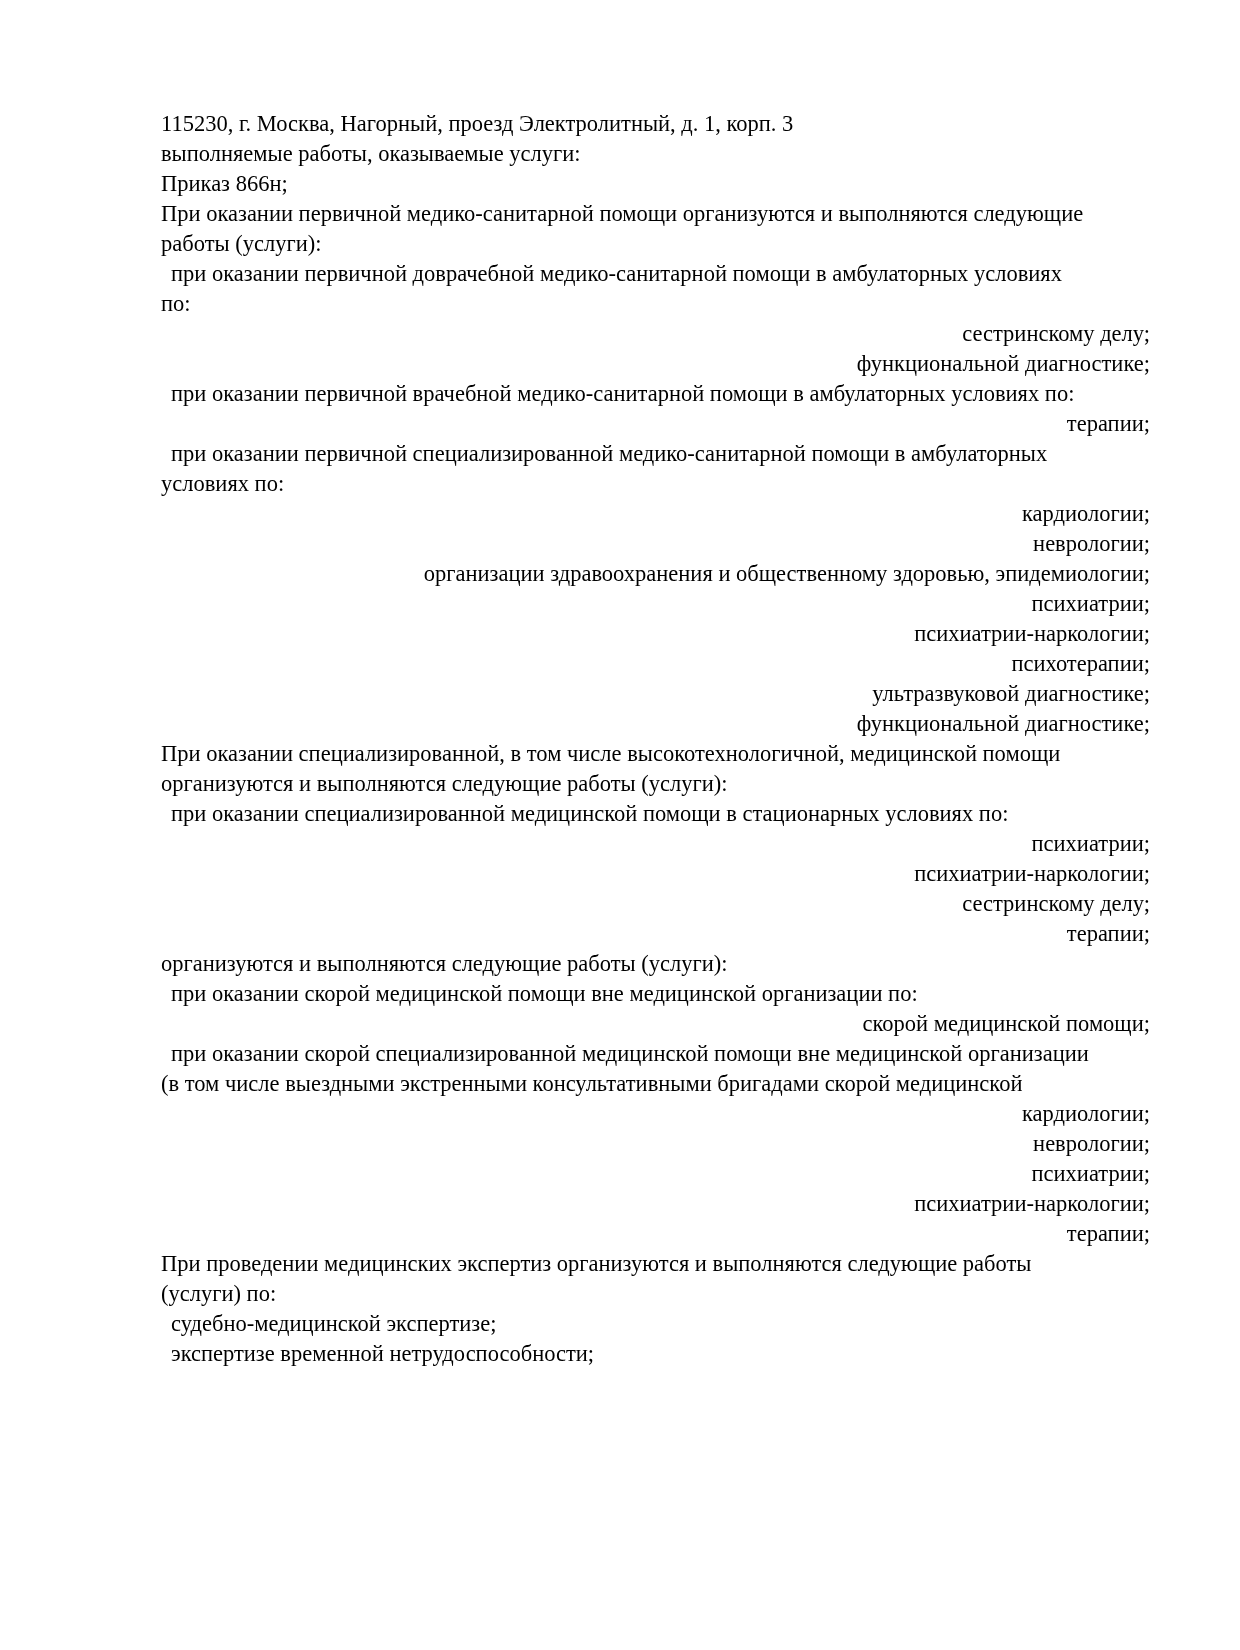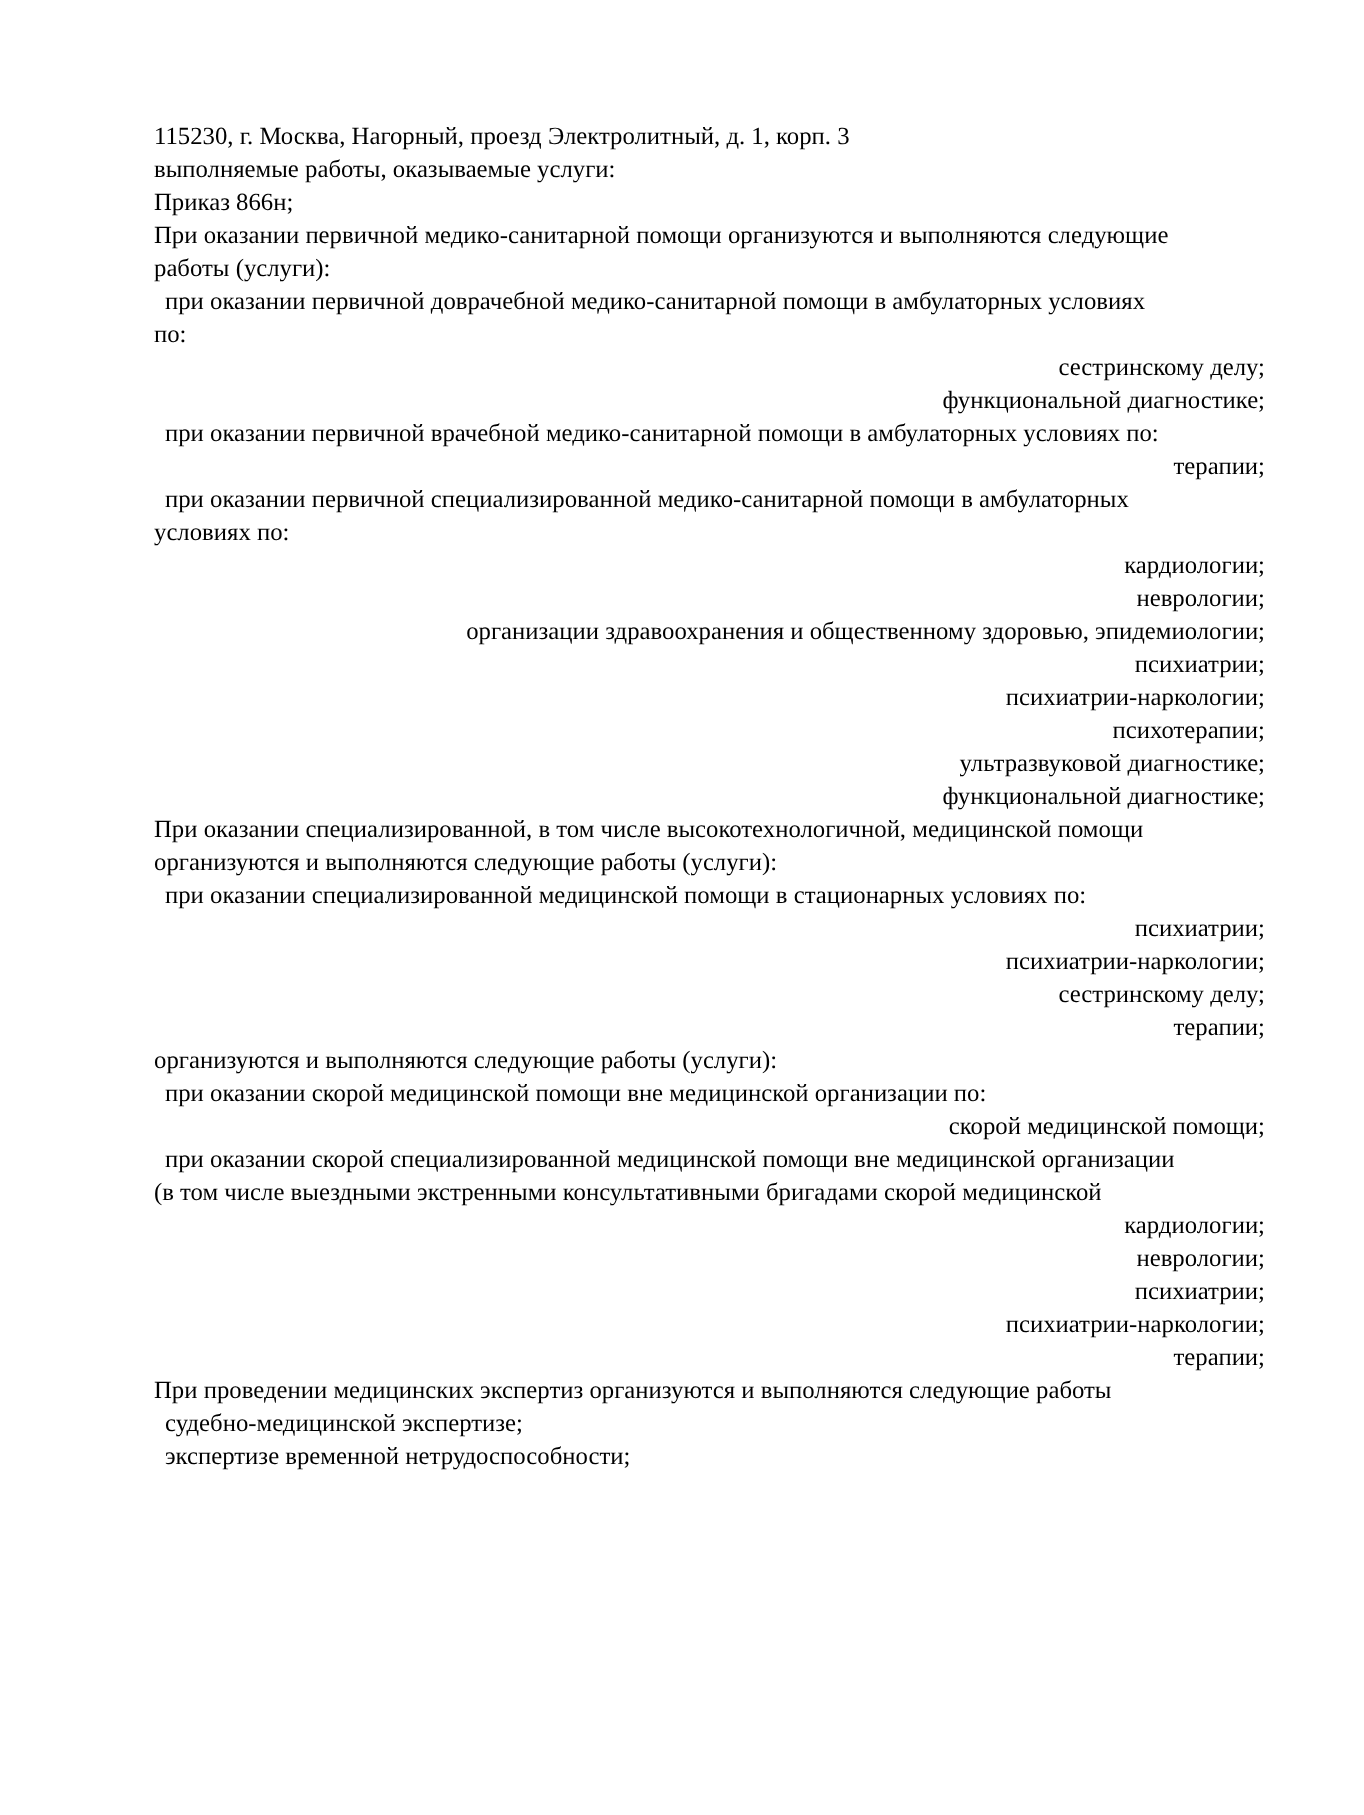--- a/index.html
+++ b/index.html
@@ -24,20 +24,21 @@
     left: 140px;
     width: 1010px;
     font-family: "Liberation Serif", "DejaVu Serif", serif;
     font-size: 22.5px;
     line-height: 30px;
     color: #000000;
     letter-spacing: 0;
   }
   .line {
     white-space: pre;
+    margin-left: 21px;
   }
   .indent-0 { padding-left: 0; }
   .indent-1 { padding-left: 10px; }
   .indent-2 { padding-left: 23px; text-align: right; }
 </style>
 </head>
 <body>
 
 <div class="page">
   <div class="doc">
@@ -73,16 +74,17 @@
       <div class="line indent-1">при оказании скорой медицинской помощи вне медицинской организации по:</div>
       <div class="line indent-2">скорой медицинской помощи;</div>
       <div class="line indent-1">при оказании скорой специализированной медицинской помощи вне медицинской организации</div>
       <div class="line indent-0">(в том числе выездными экстренными консультативными бригадами скорой медицинской</div>
       <div class="line indent-2">кардиологии;</div>
       <div class="line indent-2">неврологии;</div>
       <div class="line indent-2">психиатрии;</div>
       <div class="line indent-2">психиатрии-наркологии;</div>
       <div class="line indent-2">терапии;</div>
       <div class="line indent-0">При проведении медицинских экспертиз организуются и выполняются следующие работы</div>
+      <div class="line indent-0">(услуги) по:</div>
       <div class="line indent-1">судебно-медицинской экспертизе;</div>
       <div class="line indent-1">экспертизе временной нетрудоспособности;</div>
     </div>
 </div>
 
 </body></html>

